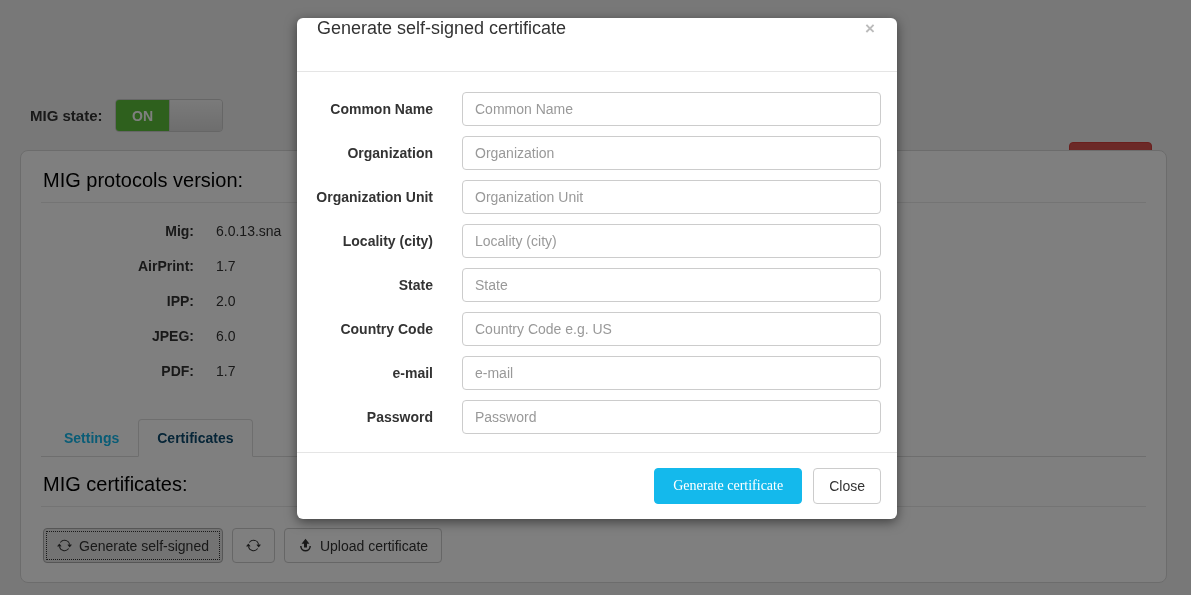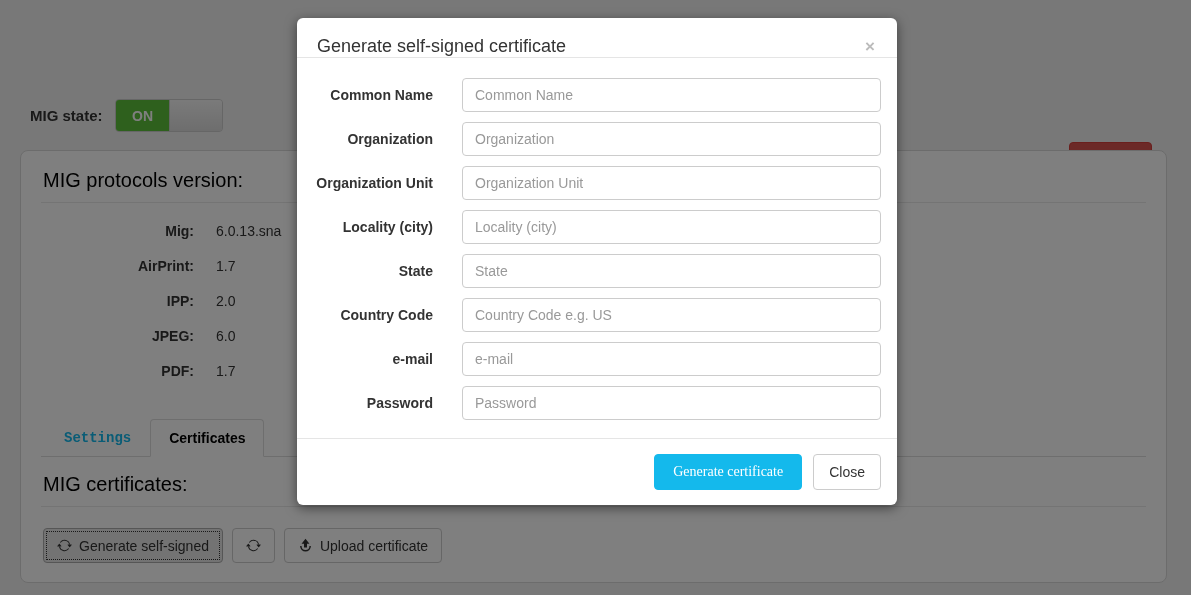--- a/index.html
+++ b/index.html
@@ -64,23 +64,23 @@
   .tabs {
     margin-top: 30px; padding-left: 4px;
     border-bottom: 1px solid #ddd;
     display: flex; align-items: flex-end; height: 39px;
   }
   .tab {
     padding: 10px 18px; font-weight: bold; cursor: pointer;
     border: 1px solid transparent; border-radius: 4px 4px 0 0;
     margin-bottom: -1px; background: transparent;
   }
-  .tab.inactive { color: #14b9ec; font-family: Liberation Mono, monospace; }
+  .tab.inactive { color: #14b9ec; }
   .tab.active {
-    color: #000000; background: #fff;
+    color: #0c4a6e; background: #fff;
     border-color: #ddd #ddd #fff #ddd;
   }
 
   .certs-heading { margin-top: 16px; }
 
   .btn-row { margin-top: 21px; display: flex; gap: 9px; padding-left: 2px; align-items: center; }
   .btn-default {
     display: inline-flex; align-items: center; gap: 7px;
     height: 35px; padding: 0 13px;
     background: #fff; border: 1px solid #ccc; border-radius: 4px;
@@ -100,23 +100,23 @@
 
   
   .modal {
     position: absolute; left: 297px; top: 18px;
     width: 600px; z-index: 20;
     background: #fff; border-radius: 6px;
     box-shadow: 0 3px 12px rgba(0,0,0,0.5);
     overflow: hidden;
   }
   .modal-header {
-    height: 40px; padding: 0 20px;
+    height: 54px; padding: 0 20px;
     border-bottom: 1px solid #e5e5e5;
-    display: flex; align-items: flex-end; justify-content: space-between;
+    display: flex; align-items: flex-start; justify-content: space-between;
   }
   .modal-title { font-size: 18px; font-weight: normal; color: #333; }
   .modal-close {
     background: none; border: none; cursor: pointer;
     font-size: 17px; font-weight: bold; color: #bbb; line-height: 1;
     padding: 2px 6px; margin-right: -4px; font-family: inherit;
   }
   .modal-body { padding: 20px 15px 8px 15px; }
   .frow { display: flex; align-items: center; margin-bottom: 10px; }
   .flabel {

